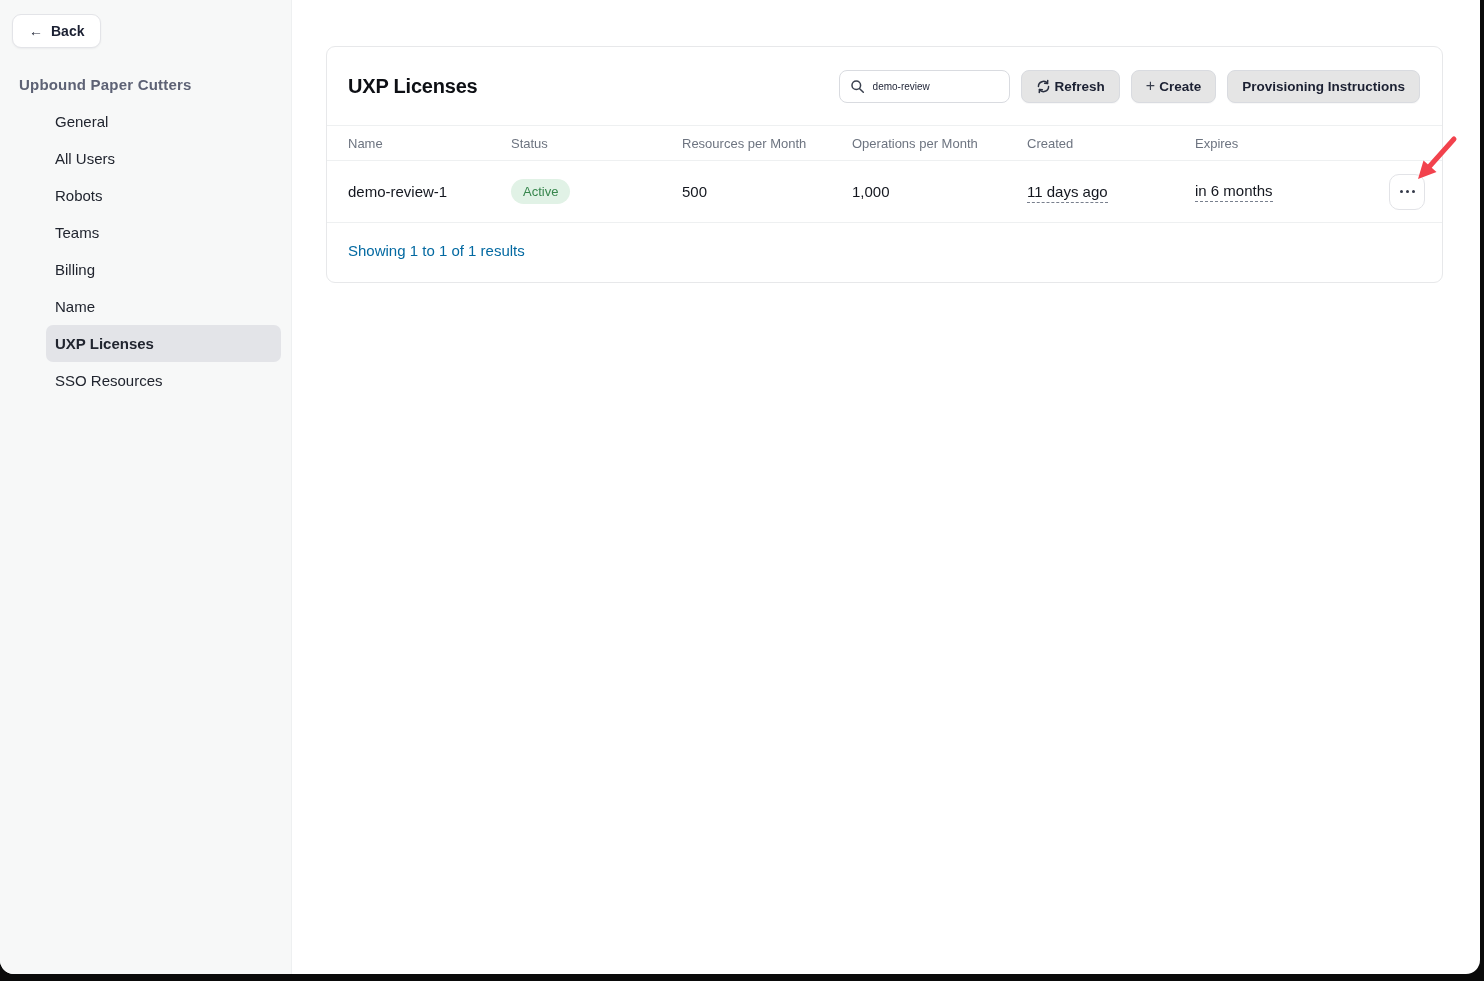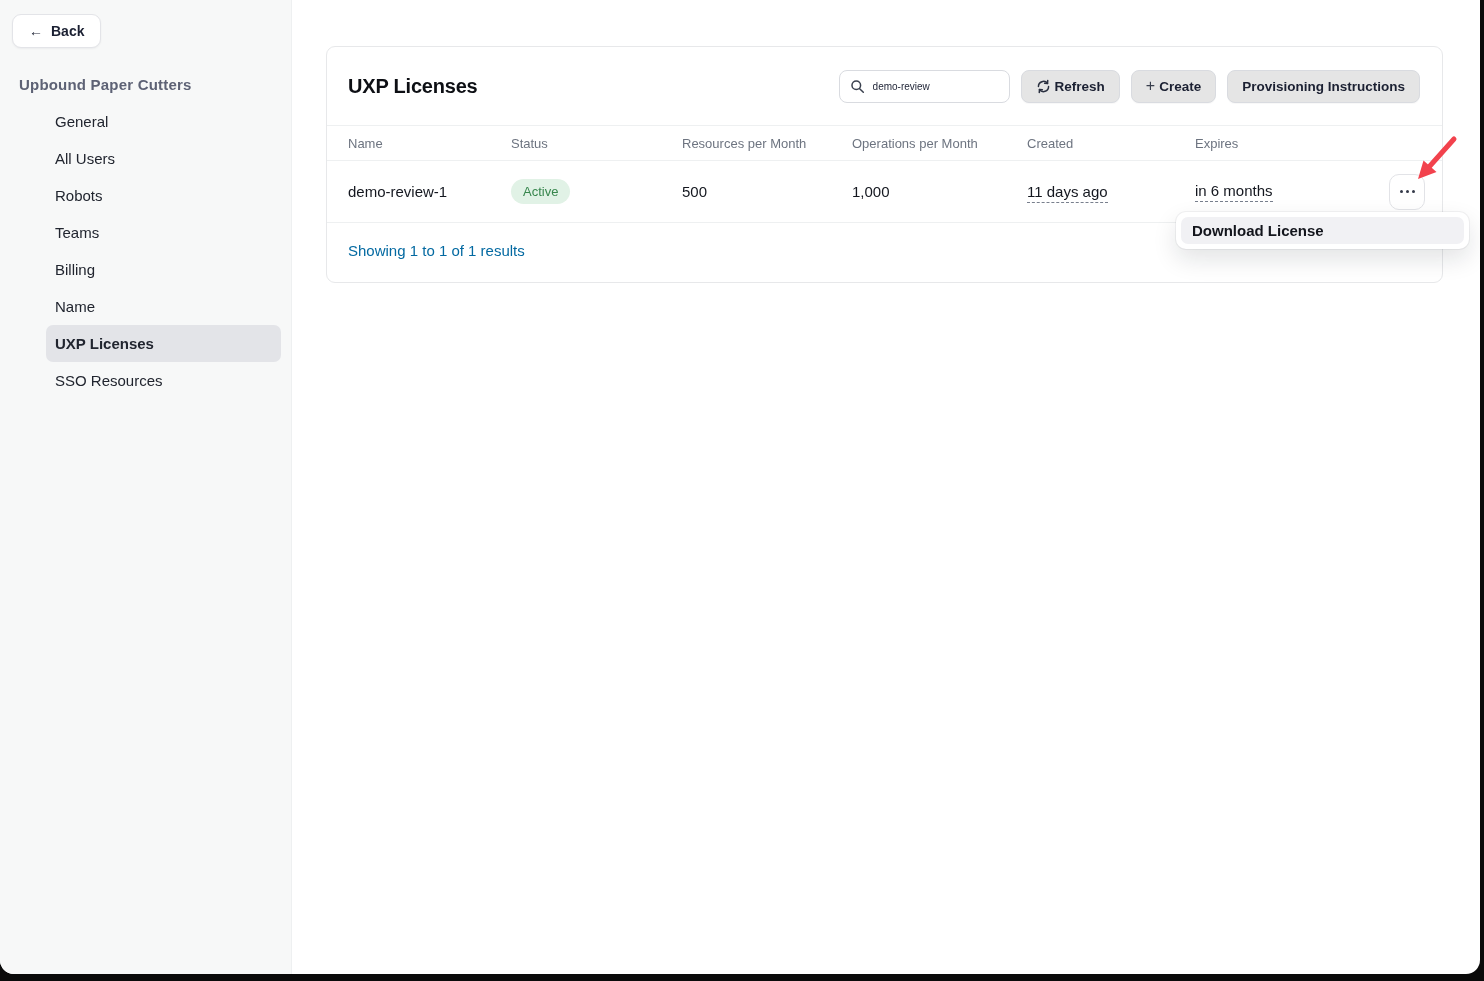--- a/index.html
+++ b/index.html
@@ -218,22 +218,19 @@
               <i></i>
               <i></i>
             </span>
         </button>
       </div>
     </div>
 
     <div class="card-footer">Showing 1 to 1 of 1 results</div>
   </section>
 
-  <div class="dropdown">
-    <div class="dropdown-item">Download License</div>
-  </div>
 
   <svg class="red-arrow" width="64" height="60" viewBox="0 0 64 60">
     <line x1="56" y1="8" x2="31" y2="36" stroke="#f2424d" stroke-width="5" stroke-linecap="round"></line>
     <polygon points="20,48 25.5,29.5 38.5,41" fill="#f2424d"></polygon>
   </svg>
 
 </div>
 
 </body></html>

